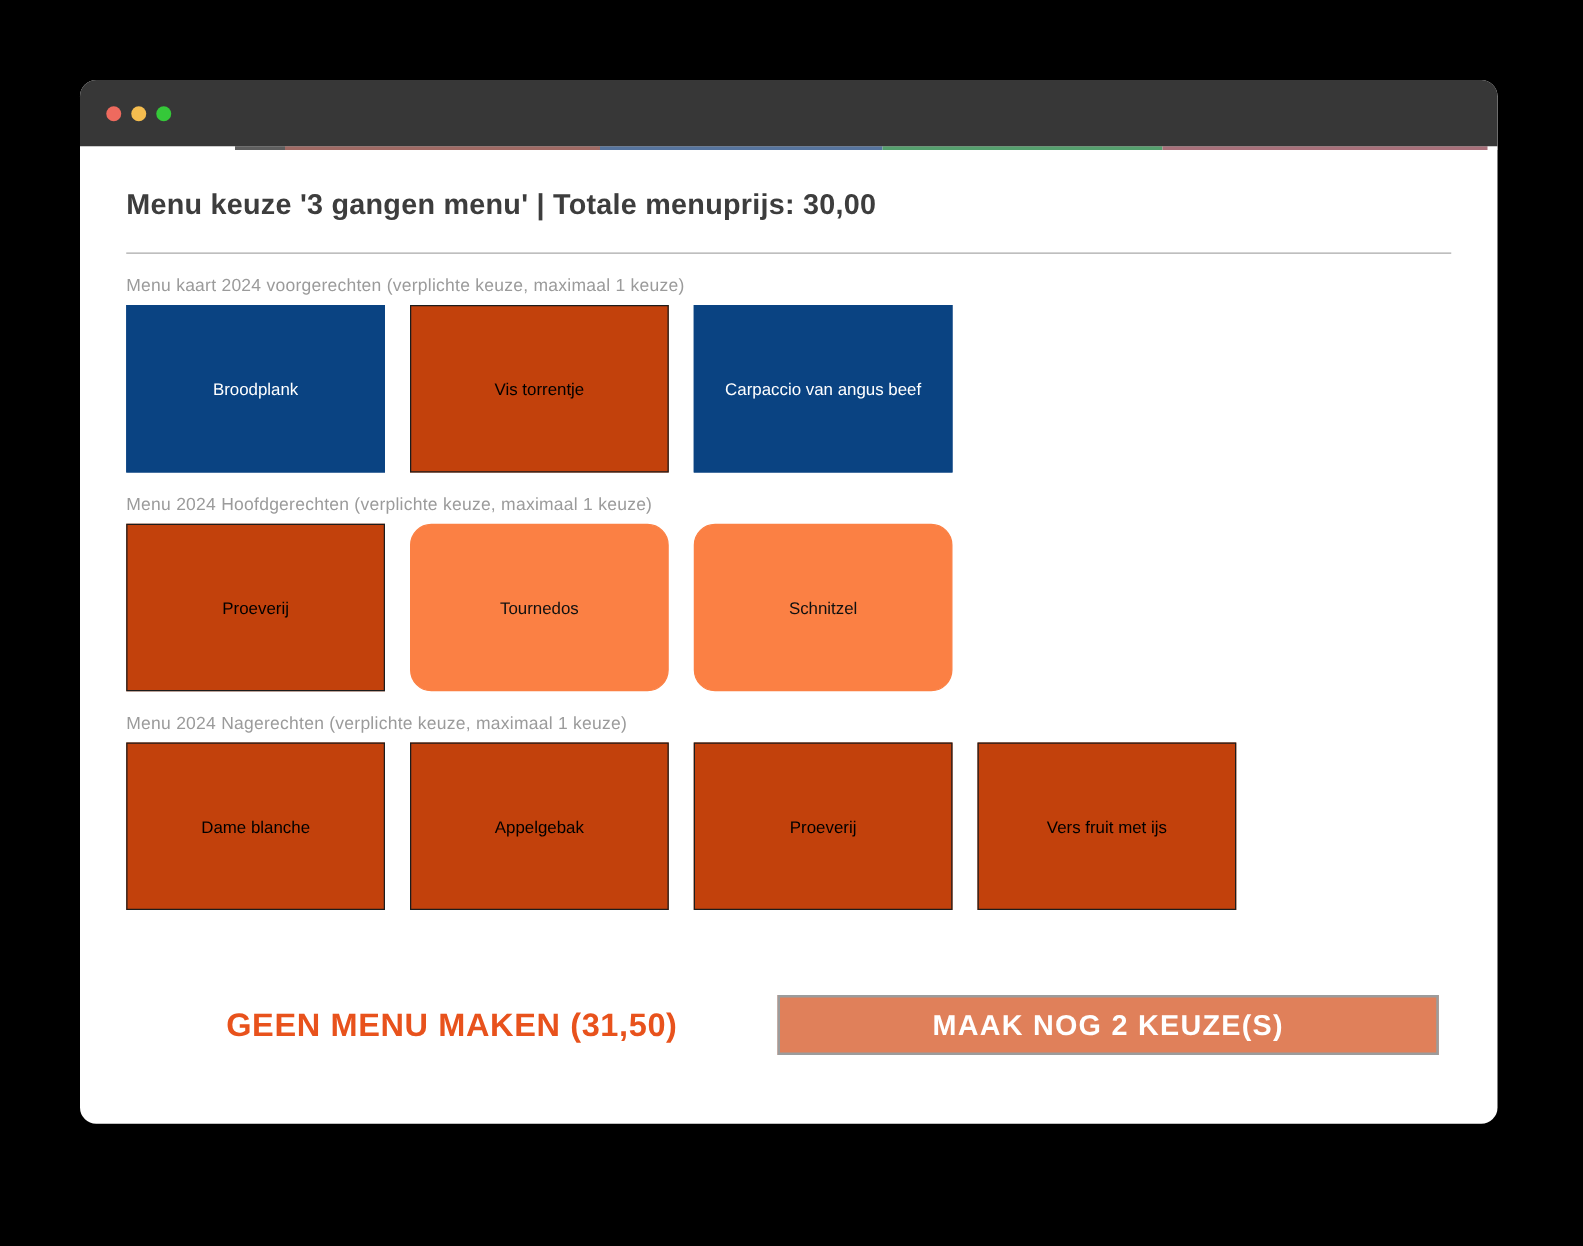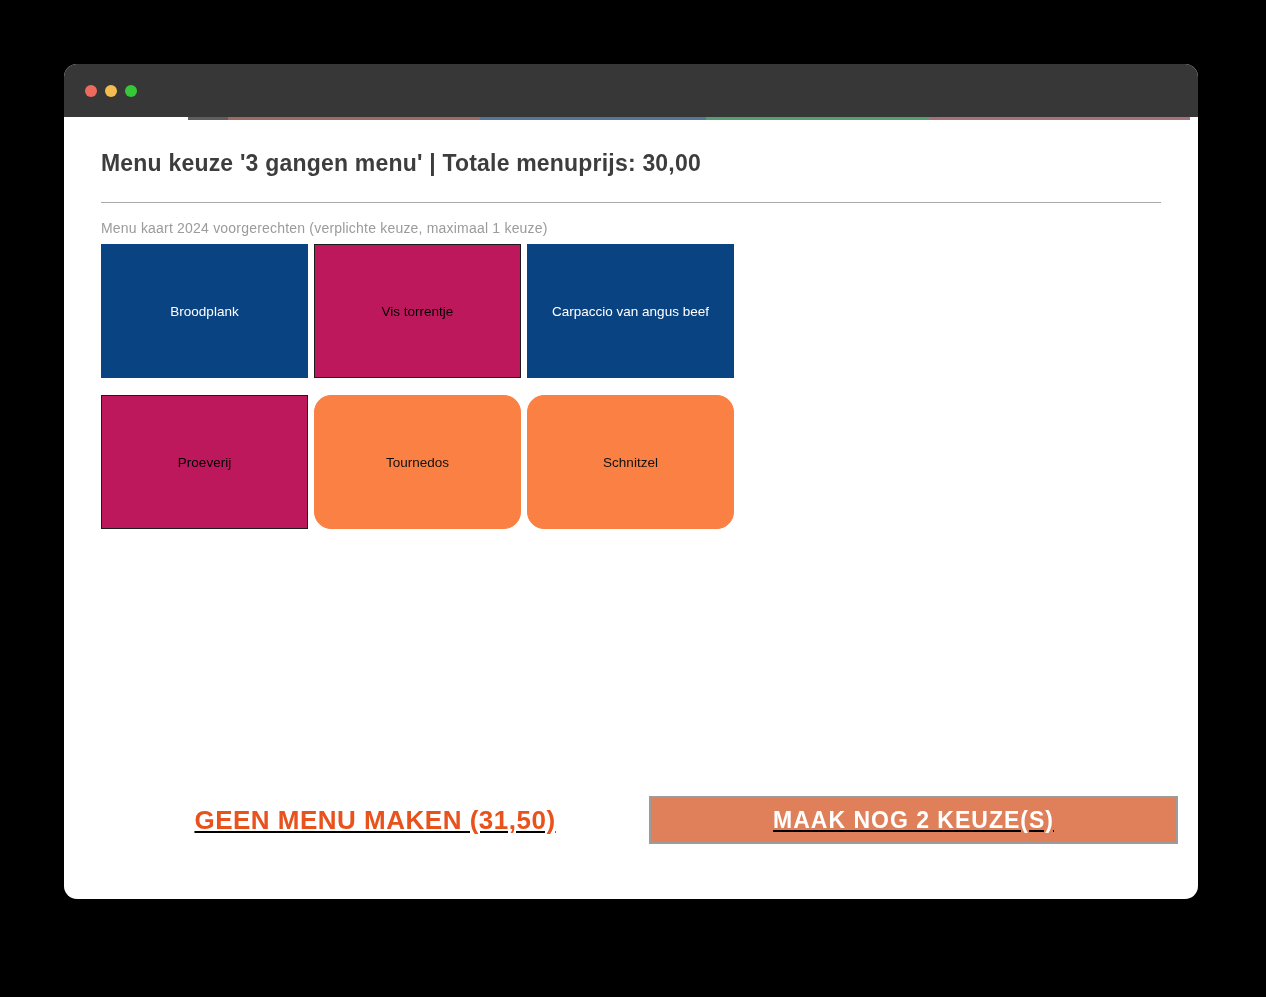--- a/index.html
+++ b/index.html
@@ -49,42 +49,42 @@
   }
   hr.title-divider{
     border:none;border-top:1px solid var(--hr,#a9a9a9);
     margin:25px 0 0 0;
   }
   .section{margin-top:17px;}
   .section-label{
     font-size:14px;color:var(--section_label,#9b9b9b);
     margin-bottom:8px;letter-spacing:.2px;
   }
-  .card-row{display:flex;gap:6px;}
+  .card-row{display:flex;gap:20px;}
   .card{
     width:207px;height:134px;box-sizing:border-box;
-    background:#be185d;border:1px solid var(--card_border,#1c1c1c);
+    background:#c2410c;border:1px solid var(--card_border,#1c1c1c);
     display:flex;align-items:center;justify-content:center;
     text-align:center;font-size:13.5px;color:#000;
     cursor:pointer;user-select:none;padding:4px;
   }
   .card[data-state="selected-blue"]{
     background:var(--selected_blue,#0a4382);
     border-color:var(--selected_blue,#0a4382);
     color:#fff;
   }
   .card[data-state="selected-orange"]{
     background:var(--selected_orange,#fb8044);
     border-color:var(--selected_orange,#fb8044);
     color:#101010;
     border-radius:17px;
   }
   .footer{
-    position:absolute;left:37px;right:20px;bottom:25px;
-    display:flex;align-items:center;text-decoration:underline;
+    position:absolute;left:37px;right:47px;bottom:25px;
+    display:flex;align-items:center;
   }
   .skip{
     flex:1;text-align:center;
     font-size:26px;font-weight:bold;
     color:var(--skip_text,#e8521c);
     letter-spacing:.5px;cursor:pointer;user-select:none;
   }
   .cta{
     width:529px;height:48px;box-sizing:border-box;
     background:var(--cta_bg,#e0805a);
@@ -121,27 +121,37 @@
     <div class="section">
       <div class="section-label">Menu kaart 2024 voorgerechten (verplichte keuze, maximaal 1 keuze)</div>
       <div class="card-row">
         <div class="card" data-state="selected-blue">Broodplank</div>
         <div class="card" data-state="default">Vis torrentje</div>
         <div class="card" data-state="selected-blue">Carpaccio van angus beef</div>
       </div>
     </div>
 
     <div class="section">
+      <div class="section-label">Menu 2024 Hoofdgerechten (verplichte keuze, maximaal 1 keuze)</div>
       <div class="card-row">
         <div class="card" data-state="default">Proeverij</div>
         <div class="card" data-state="selected-orange">Tournedos</div>
         <div class="card" data-state="selected-orange">Schnitzel</div>
       </div>
     </div>
 
+    <div class="section">
+      <div class="section-label">Menu 2024 Nagerechten (verplichte keuze, maximaal 1 keuze)</div>
+      <div class="card-row">
+        <div class="card" data-state="default">Dame blanche</div>
+        <div class="card" data-state="default">Appelgebak</div>
+        <div class="card" data-state="default">Proeverij</div>
+        <div class="card" data-state="default">Vers fruit met ijs</div>
+      </div>
+    </div>
 
     <div class="footer">
       <div class="skip">GEEN MENU MAKEN (31,50)</div>
       <button class="cta">MAAK NOG 2 KEUZE(S)</button>
     </div>
 
   </div>
 </div>
 
 </body></html>

